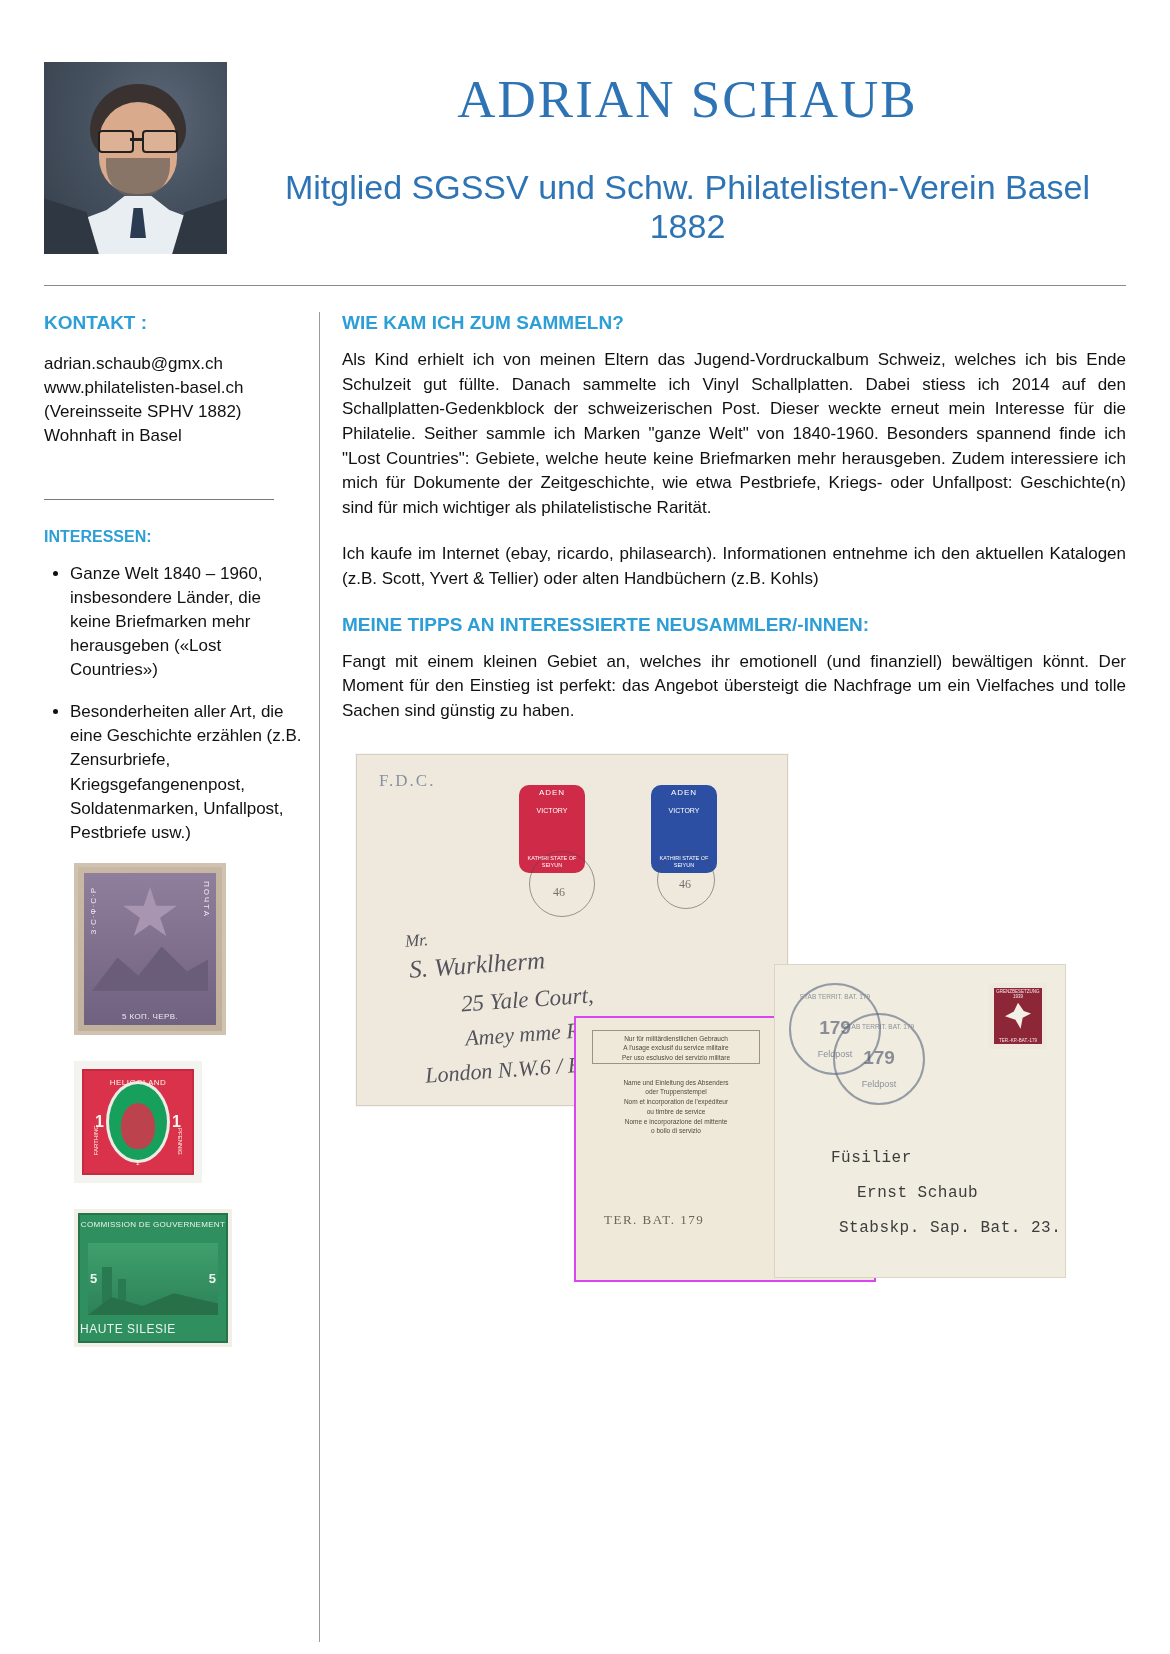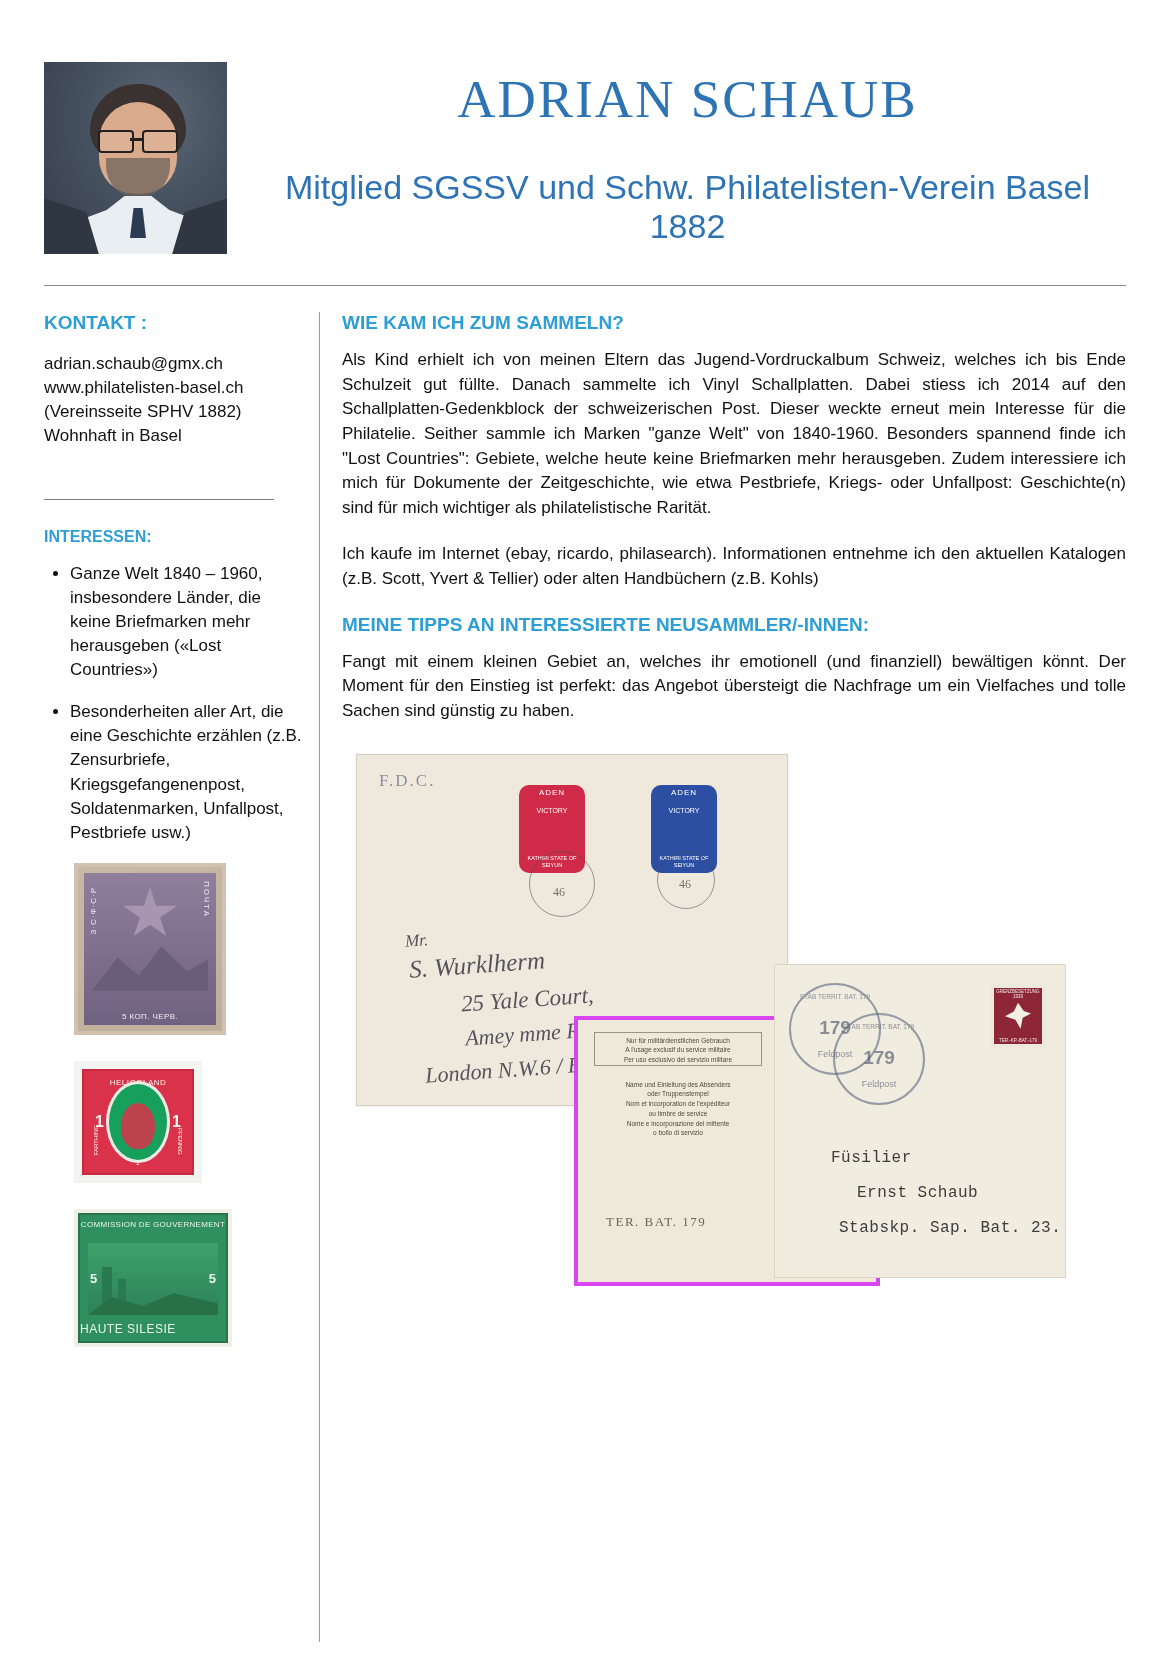--- a/index.html
+++ b/index.html
@@ -427,21 +427,21 @@
     opacity: .85;
     transform: rotate(-4deg);
     white-space: nowrap;
   }
 
   .cover-mil {
     position: absolute;
     left: 232px; top: 262px;
     width: 298px; height: 262px;
     background: #efe9d9;
-    border: 4px solid #d946ef;
+    border: 2px solid #d946ef;
     overflow: hidden;
   }
   .cover-mil .mini {
     position: absolute; left: 16px; top: 12px;
     width: 168px; height: 34px;
     border: 1px solid #9a9480;
     font-size: 6.5px; color: #4e4a3d; text-align: center;
     line-height: 1.45; padding-top: 3px; box-sizing: border-box;
   }
   .cover-mil .blk2 {

